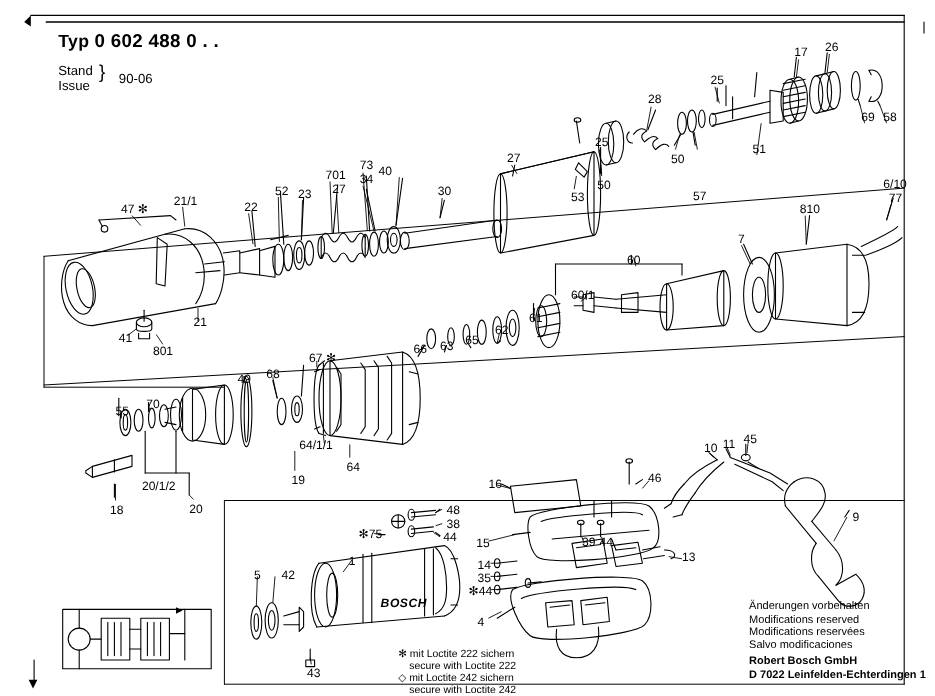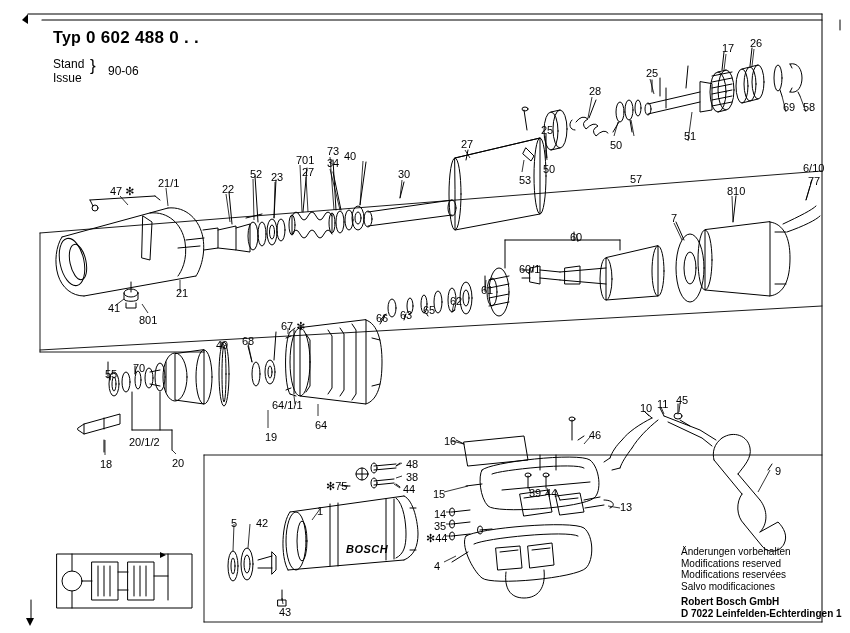--- a/index.html
+++ b/index.html
@@ -479,20 +479,32 @@
   <div class="footer">
     <div>Änderungen vorbehalten</div>
     <div>Modifications reserved</div>
     <div>Modifications reservées</div>
     <div>Salvo modificaciones</div>
     <div style="height:4px"></div>
     <div style="font-weight:bold">Robert Bosch GmbH</div>
     <div style="font-weight:bold">D 7022 Leinfelden-Echterdingen 1</div>
   </div>
 
+  <div class="lockbox">
+    <div>
+      <span>✻</span>
+      <span>mit Loctite 222 sichern</span>
+    </div>
+    <div style="padding-left:10px">secure with Loctite 222</div>
+    <div>
+      <span>◇</span>
+      <span>mit Loctite 242 sichern</span>
+    </div>
+    <div style="padding-left:10px">secure with Loctite 242</div>
+  </div>
 
   <div class="lbl" style="left:346px;top:544px;font-size:11px;font-style:italic;font-weight:bold;letter-spacing:.5px;">BOSCH</div>
 
   <div id="callout-layer">
       <div class="lbl" style="left: 110px; top: 186px;">47 ✻</div>
       <div class="lbl" style="left: 158px; top: 178px;">21/1</div>
       <div class="lbl" style="left: 222px; top: 184px;">22</div>
       <div class="lbl" style="left: 250px; top: 169px;">52</div>
       <div class="lbl" style="left: 271px; top: 172px;">23</div>
       <div class="lbl" style="left: 296px; top: 155px;">701</div>

